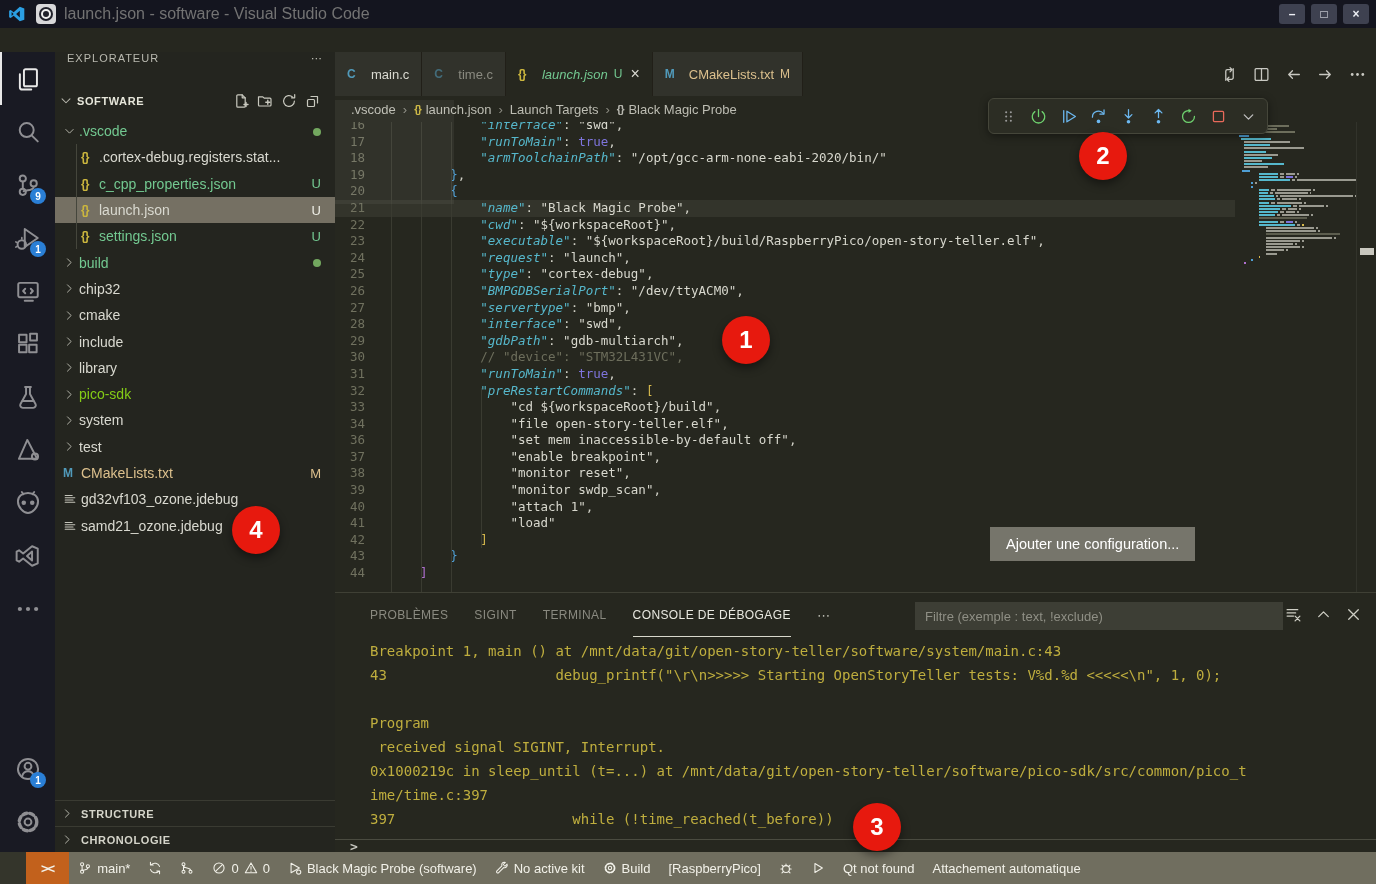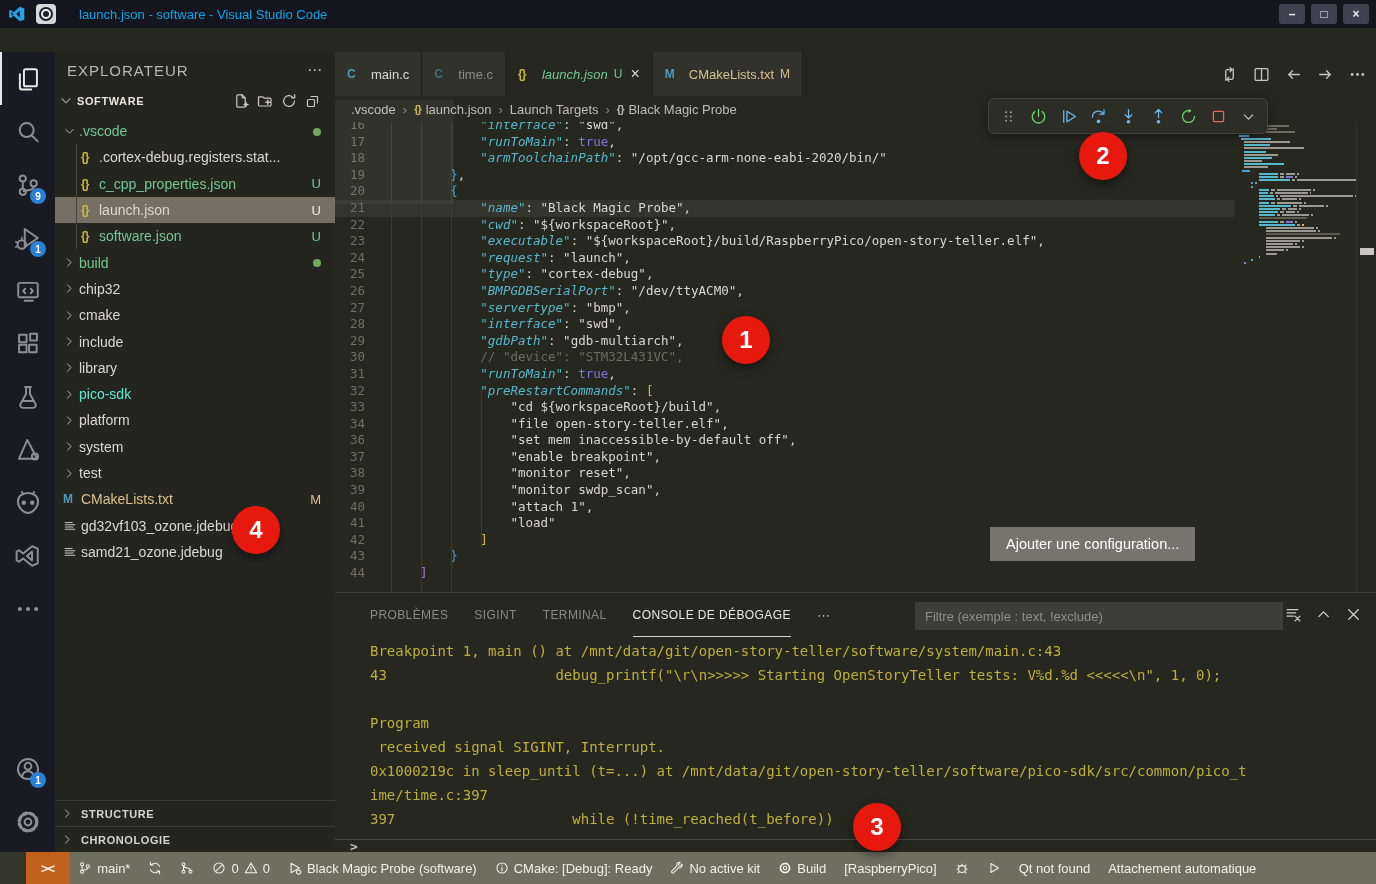--- a/index.html
+++ b/index.html
@@ -9,57 +9,57 @@
   .abs{position:absolute;}
   svg{display:block;}
 
   
   #titlebar{left:0;top:0;width:1376px;height:28px;background:#14151f;display:flex;align-items:center;}
   #titlebar .logo{margin-left:8px;}
   .app-icon{width:20px;height:20px;border-radius:4px;background:#d8d8da;margin-left:10px;
             display:flex;align-items:center;justify-content:center;}
   .app-icon .inner{width:14px;height:14px;border-radius:50%;background:#20212b;display:flex;align-items:center;justify-content:center;}
   .app-icon .dot{width:6px;height:6px;border-radius:50%;border:2px solid #f0f0f0;}
-  #window-title{margin-left:23px;color:#0ea5e9;font-size:13px;}
+  #window-title{margin-left:8px;color:#737373;font-size:16px;}
   #win-controls{margin-left:auto;margin-right:7px;display:flex;gap:6px;}
   .win-btn{width:26px;height:20px;border-radius:3px;background:#3e4150;color:#eceef4;display:flex;
            align-items:center;justify-content:center;font-size:12px;font-weight:bold;line-height:1;}
 
   
   #menubar{left:0;top:28px;width:1376px;height:24px;background:#171823;display:flex;align-items:center;padding-left:6px;box-sizing:border-box;}
   .menu-item{padding:0 9px;color:#d8d8dc;font-size:13px;line-height:24px;}
 
   
   #activitybar{left:0;top:52px;width:55px;height:800px;background:#191a23;display:flex;flex-direction:column;}
   .act-item{position:relative;width:55px;height:53px;display:flex;align-items:center;justify-content:center;color:#8f8f93;}
   .act-item.active{color:#e8e8e8;box-shadow:inset 2px 0 0 #e8e8e8;}
   .act-badge{position:absolute;right:9px;bottom:7px;min-width:16px;height:16px;border-radius:9px;background:#2a7fd6;
              color:#fff;font-size:10px;font-weight:bold;display:flex;align-items:center;justify-content:center;padding:0 2px;box-sizing:border-box;}
   #act-bottom{margin-top:auto;margin-bottom:4px;}
 
   
   #sidebar{left:55px;top:52px;width:280px;height:800px;background:#24251f;overflow:hidden;}
-  #sb-header{height:36px;display:flex;align-items:center;padding:0 12px;color:#b9b9af;font-size:15px;letter-spacing:1px;}
+  #sb-header{height:36px;display:flex;align-items:flex-start;padding:0 12px;color:#b9b9af;font-size:11px;letter-spacing:1px;}
   #sb-header .more{margin-left:auto;color:#c5c5bb;}
   #sb-section{height:26px;display:flex;align-items:center;padding:0 4px;color:#e6e6da;}
   #sb-section .sec-label{font-weight:bold;font-size:11px;letter-spacing:.6px;margin-left:2px;}
   #sb-actions{margin-left:auto;display:flex;gap:8px;margin-right:10px;color:#c9c9bf;}
   .tree{margin-top:4px;}
   .tree-row{position:relative;height:26.3px;display:flex;align-items:center;font-size:14px;color:#d9d9d0;padding-left:8px;box-sizing:border-box;}
   .tree-row.d1{padding-left:26px;}
   .tree-row.sel{background:#757063;}
   .tree-guide{position:absolute;left:21px;top:0;bottom:0;width:1px;background:#45463c;}
   .tree-chev{width:16px;color:#b5b5ab;display:flex;align-items:center;}
   .js-ico{color:#cbb63e;font-weight:bold;font-size:12px;width:18px;letter-spacing:-1px;}
   .m-ico{color:#519aba;font-weight:bold;font-size:12px;width:18px;}
   .c-ico{color:#519aba;font-weight:bold;font-size:12px;width:18px;}
   .list-ico{width:18px;color:#c5c5bb;}
   .tree-label{white-space:nowrap;overflow:hidden;}
   .tree-label.green{color:#73c991;}
-  .tree-label.gray{color:#5eead4;}
+  .tree-label.gray{color:#84cc16;}
   .tree-label.tan{color:#dcc08d;}
   .tree-badge{margin-left:auto;margin-right:14px;font-size:13px;}
   .badge-u{color:#73c991;} .sel .badge-u{color:#eeeee6;}
   .badge-m{color:#dcc08d;}
   .badge-dot{width:8px;height:8px;border-radius:50%;background:#73a85f;display:inline-block;}
   .sb-bottom{position:absolute;left:0;width:280px;height:26px;border-top:1px solid #3a3b32;display:flex;align-items:center;
              font-weight:bold;font-size:11px;letter-spacing:.6px;color:#d5d5ca;padding-left:6px;box-sizing:border-box;gap:4px;}
 
   
   #editor{left:335px;top:52px;width:1041px;height:540px;background:#26271f;overflow:hidden;}
@@ -351,21 +351,21 @@
         </div>
         <div class="tree-row d1 sel">
           <span class="tree-guide"></span>
           <span class="js-ico">{}</span>
           <span class="tree-label white">launch.json</span>
           <span class="tree-badge badge-u">U</span>
         </div>
         <div class="tree-row d1">
           <span class="tree-guide"></span>
           <span class="js-ico">{}</span>
-          <span class="tree-label green">software.json</span>
+          <span class="tree-label green">settings.json</span>
           <span class="tree-badge badge-u">U</span>
         </div>
         <div class="tree-row">
           <span class="tree-chev">
             <svg width="13" height="13" viewBox="0 0 16 16" fill="none" stroke="currentColor" stroke-width="1.2" stroke-linecap="round" stroke-linejoin="round">
               <path d="M5.5 3.5L10 8l-4.5 4.5"></path>
             </svg>
           </span>
           <span class="tree-label green">build</span>
           <span class="tree-badge"><span class="badge-dot"></span></span>
@@ -402,28 +402,20 @@
           </span>
           <span class="tree-label white">library</span>
         </div>
         <div class="tree-row">
           <span class="tree-chev">
             <svg width="13" height="13" viewBox="0 0 16 16" fill="none" stroke="currentColor" stroke-width="1.2" stroke-linecap="round" stroke-linejoin="round">
               <path d="M5.5 3.5L10 8l-4.5 4.5"></path>
             </svg>
           </span>
           <span class="tree-label gray">pico-sdk</span>
-        </div>
-        <div class="tree-row">
-          <span class="tree-chev">
-            <svg width="13" height="13" viewBox="0 0 16 16" fill="none" stroke="currentColor" stroke-width="1.2" stroke-linecap="round" stroke-linejoin="round">
-              <path d="M5.5 3.5L10 8l-4.5 4.5"></path>
-            </svg>
-          </span>
-          <span class="tree-label white">platform</span>
         </div>
         <div class="tree-row">
           <span class="tree-chev">
             <svg width="13" height="13" viewBox="0 0 16 16" fill="none" stroke="currentColor" stroke-width="1.2" stroke-linecap="round" stroke-linejoin="round">
               <path d="M5.5 3.5L10 8l-4.5 4.5"></path>
             </svg>
           </span>
           <span class="tree-label white">system</span>
         </div>
         <div class="tree-row">
@@ -947,29 +939,20 @@
           <svg width="14" height="14" viewBox="0 0 16 16" fill="none" stroke="currentColor" stroke-width="1.2" stroke-linecap="round" stroke-linejoin="round">
             <path d="M3.5 2.5l9.5 5.5-9.5 5.5z"></path>
             <circle cx="12.2" cy="12.6" r="2.4"></circle>
           </svg>
         </span>
         <span>Black Magic Probe (software)</span>
       </div>
       <div class="sb-item">
         <span class="sb-ico">
           <svg width="14" height="14" viewBox="0 0 16 16" fill="none" stroke="currentColor" stroke-width="1.2" stroke-linecap="round" stroke-linejoin="round">
-            <circle cx="8" cy="8" r="5.8"></circle>
-            <path d="M8 4.8v.3M8 7.4v3.8"></path>
-          </svg>
-        </span>
-        <span>CMake: [Debug]: Ready</span>
-      </div>
-      <div class="sb-item">
-        <span class="sb-ico">
-          <svg width="14" height="14" viewBox="0 0 16 16" fill="none" stroke="currentColor" stroke-width="1.2" stroke-linecap="round" stroke-linejoin="round">
             <path d="M13.8 3.6l-2.4 2.4-2-2 2.4-2.4a3 3 0 0 0-3.9 3.9L2.2 11.2a1.4 1.4 0 0 0 2 2l5.7-5.7a3 3 0 0 0 3.9-3.9z"></path>
           </svg>
         </span>
         <span>No active kit</span>
       </div>
       <div class="sb-item">
         <span class="sb-ico">
           <svg width="14" height="14" viewBox="0 0 16 16" fill="none" stroke="currentColor" stroke-width="1.2" stroke-linecap="round" stroke-linejoin="round">
             <circle cx="8" cy="8" r="1.9"></circle>
             <circle cx="8" cy="8" r="5.2" stroke-dasharray="2.4 1.7" stroke-width="2"></circle>

